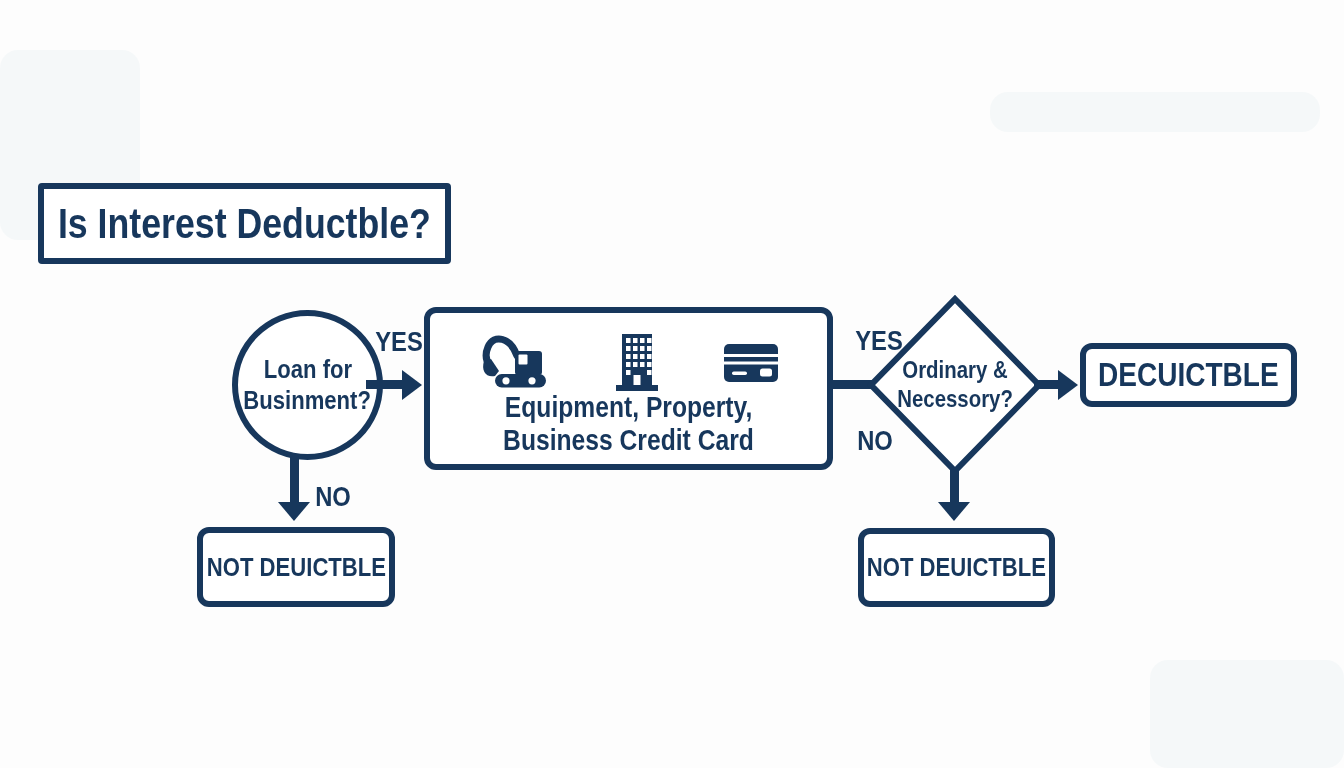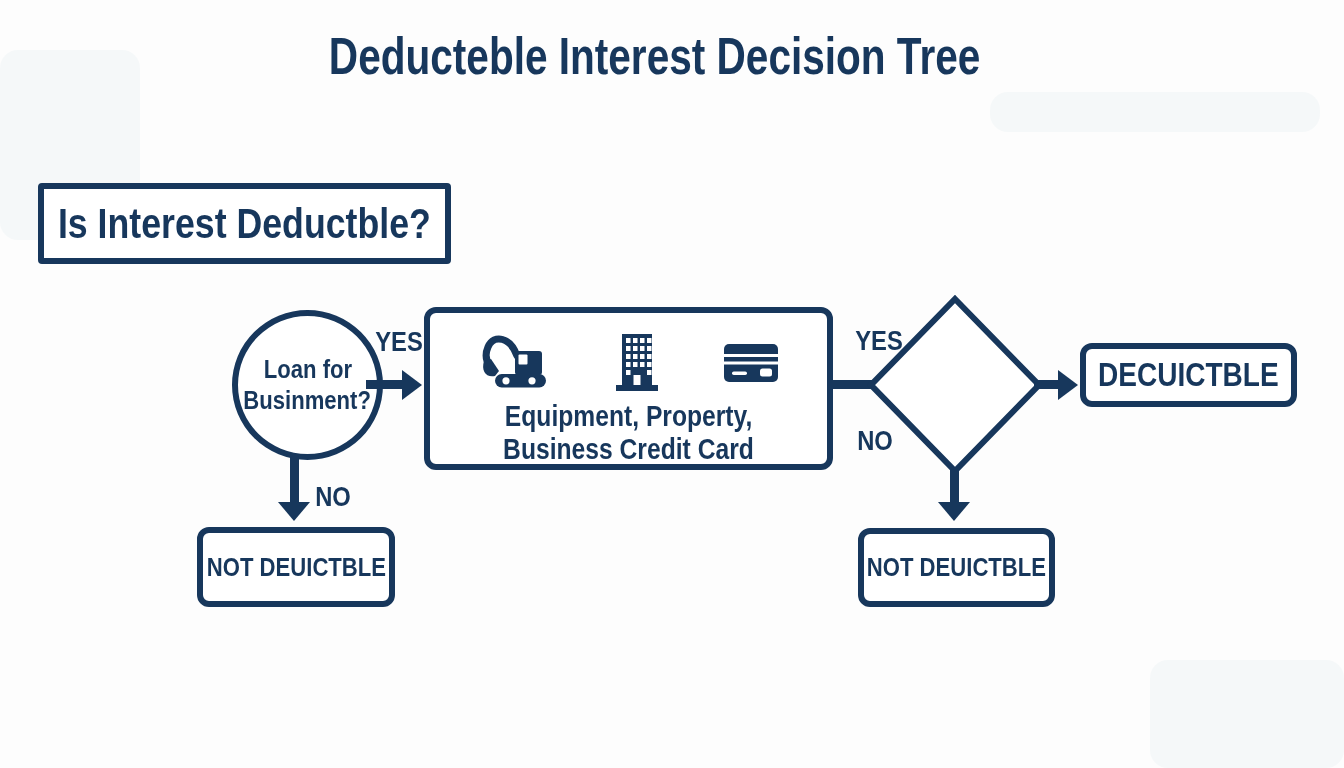--- a/index.html
+++ b/index.html
@@ -17,21 +17,21 @@
 
   .node{position:absolute;box-sizing:border-box;background:#ffffff;
         border:6px solid #17375c;display:flex;align-items:center;justify-content:center;
         text-align:center;}
   .question-box{left:38px;top:183px;width:413px;height:81px;border-radius:4px;font-size:42px;}
   .circle{left:232px;top:310px;width:151px;height:150px;border-radius:50%;
           font-size:26px;line-height:1.18;flex-direction:column;}
   .examples-box{left:424px;top:307px;width:409px;height:163px;border-radius:12px;
                 flex-direction:column;justify-content:flex-start;padding-top:18px;}
   .icons-row{display:flex;align-items:flex-end;justify-content:center;gap:66px;height:60px;width:100%;}
-  .examples-text{font-size:29px;line-height:1.15;margin-top:9px;}
+  .examples-text{font-size:29px;line-height:1.15;}
   .deductible-box{left:1080px;top:343px;width:217px;height:64px;border-radius:12px;font-size:33px;}
   .notbox-left{left:197px;top:527px;width:198px;height:80px;border-radius:12px;font-size:26px;}
   .notbox-right{left:858px;top:528px;width:197px;height:79px;border-radius:12px;font-size:26px;}
 
   .diamond-svg{position:absolute;left:867px;top:295px;width:176px;height:180px;}
   .diamond-label{position:absolute;left:867px;top:295px;width:176px;height:180px;
                  display:flex;align-items:center;justify-content:center;text-align:center;
                  font-size:24px;line-height:1.2;}
 
   .h-stem,.v-stem{position:absolute;background:#17375c;}
@@ -45,23 +45,20 @@
 </style>
 </head>
 <body>
 
 <div class="canvas">
 
   <div class="blotch" style="left:990px;top:92px;width:330px;height:40px;"></div>
   <div class="blotch" style="left:0px;top:50px;width:140px;height:190px;"></div>
   <div class="blotch" style="left:1150px;top:660px;width:194px;height:108px;"></div>
 
-  <div class="title">
-    <span class="tcond">Deducteble Interest Decision Tree</span>
-  </div>
 
   <div class="node question-box">
     <span class="cond">Is Interest Deductble?</span>
   </div>
 
   <div class="node circle">
     <span class="cond">Loan for</span>
     <span class="cond">Businment?</span>
   </div>
 
@@ -138,20 +135,26 @@
   <div class="edge-label" style="left:851px;top:325px;">
     <span class="cond">YES</span>
   </div>
   <div class="edge-label" style="left:854px;top:425px;">
     <span class="cond">NO</span>
   </div>
 
   <svg class="diamond-svg" viewBox="0 0 176 180">
     <polygon points="88,4 172,90 88,176 4,90" fill="#ffffff" stroke="#17375c" stroke-width="6"></polygon>
   </svg>
+  <div class="diamond-label">
+    <div>
+      <span class="cond">Ordinary &amp;</span><br>
+      <span class="cond">Necessory?</span>
+    </div>
+  </div>
 
   <div class="h-stem" style="left:1034px;top:380px;width:28px;height:9px;"></div>
   <div class="tri tri-right" style="left:1058px;top:370px;"></div>
 
   <div class="node deductible-box">
     <span class="cond">DECUICTBLE</span>
   </div>
 
   <div class="v-stem" style="left:950px;top:468px;width:9px;height:36px;"></div>
   <div class="tri tri-down" style="left:938px;top:502px;"></div>

